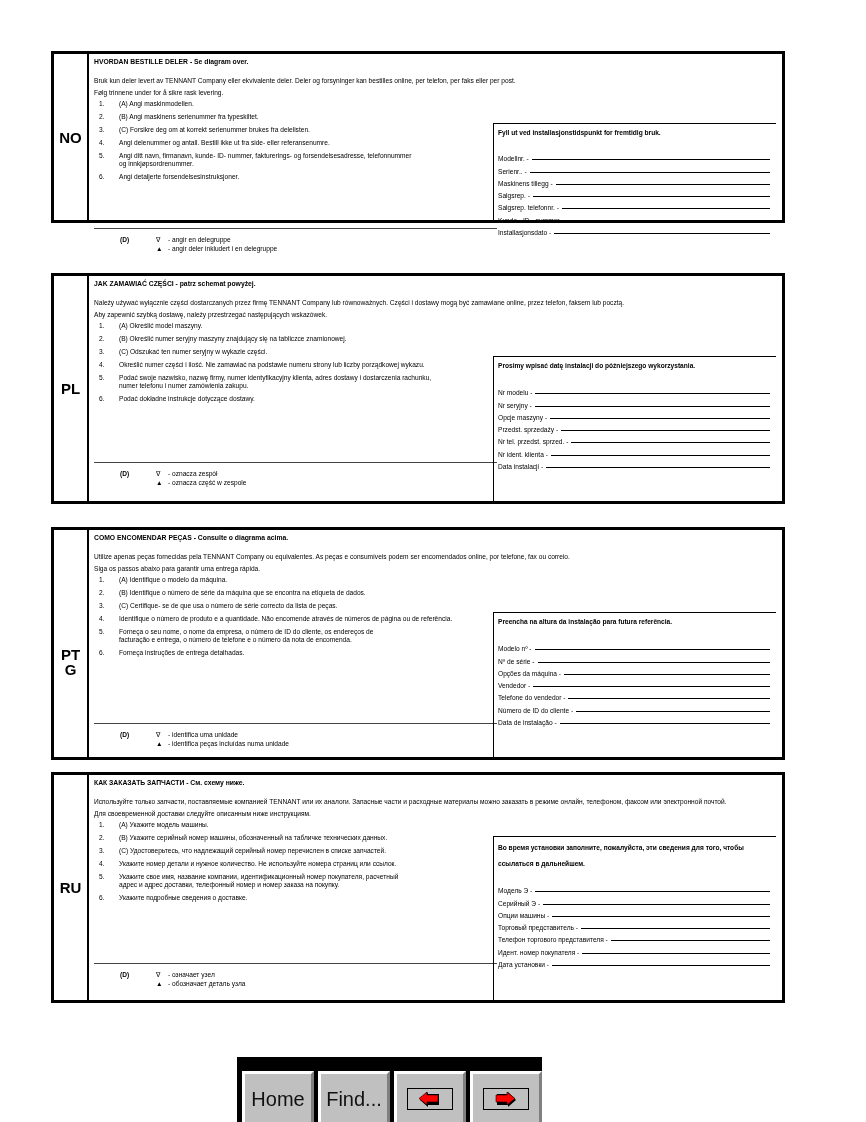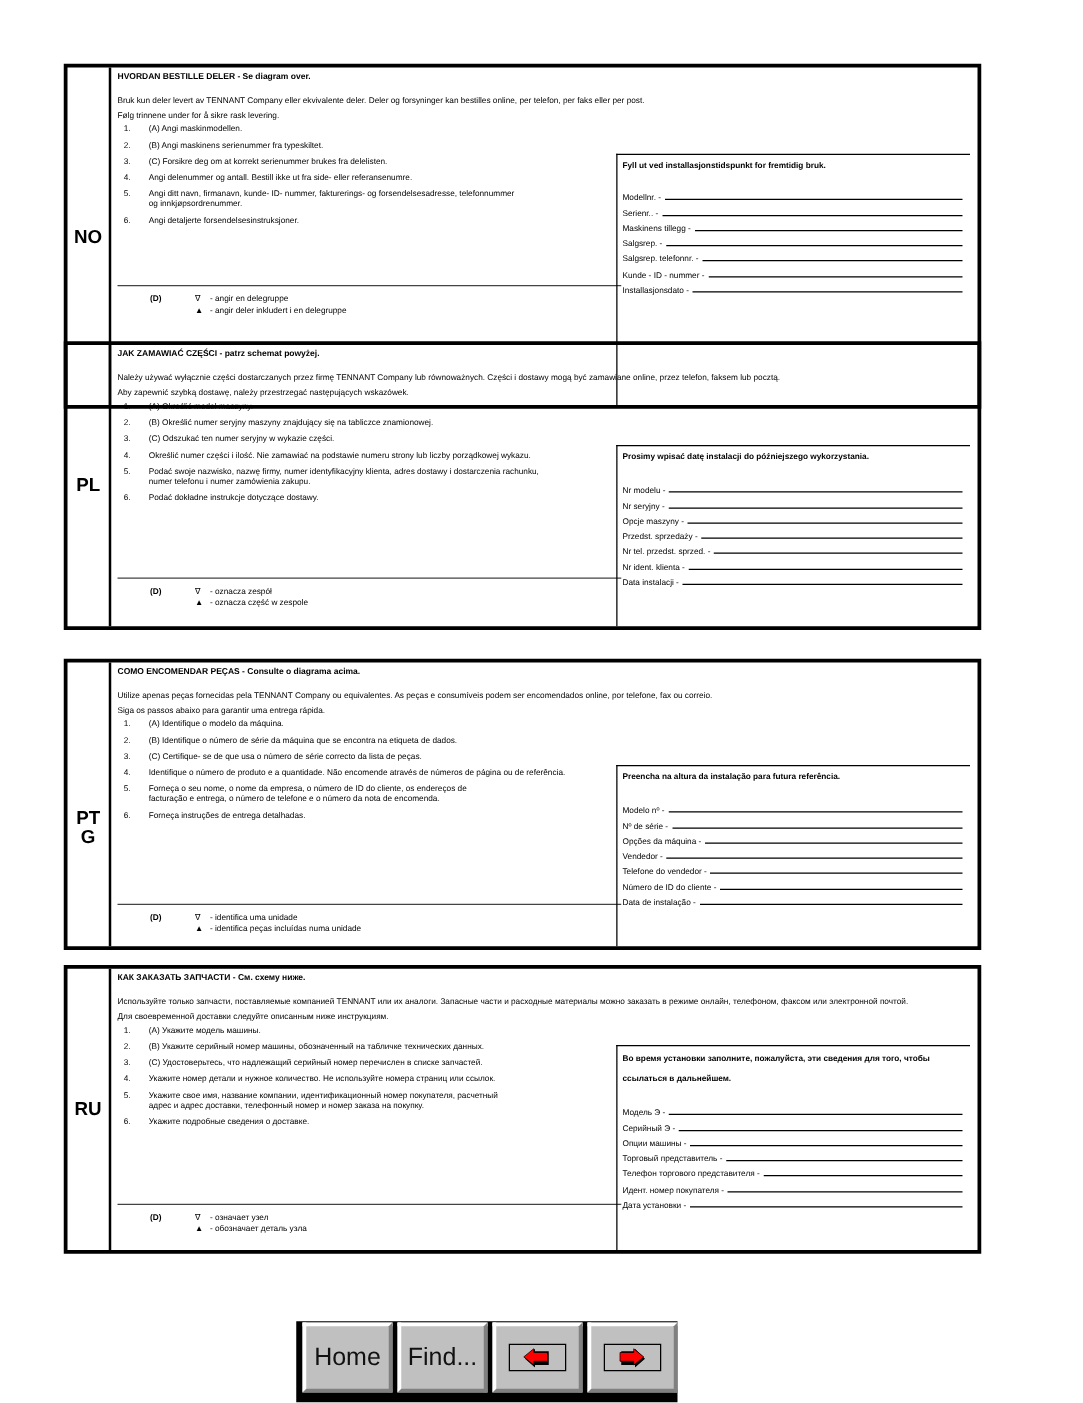--- a/index.html
+++ b/index.html
@@ -20,30 +20,30 @@
   .legend { position:absolute; left:26px; font-size:6.6px; line-height:9px; }
   .legend .d { position:absolute; left:0; top:0; font-weight:bold; }
   .legend .row { position:absolute; left:36px; white-space:nowrap; }
   .legend .sym { display:inline-block; width:12px; }
   .form { position:absolute; right:6px; width:283px; border:1px solid #000; border-right:none; border-bottom:none; box-sizing:border-box;
           padding:3px 0 0 4px; font-size:6.6px; }
   .form .ftitle { font-weight:bold; line-height:12px; }
   .form .field { display:flex; align-items:flex-end; height:12.3px; }
   .form .field .lbl { white-space:nowrap; padding-right:3px; }
   .form .field .line { flex:1; border-bottom:1px solid #000; margin-right:6px; margin-bottom:2px; }
-  .nav { position:absolute; left:237px; top:1057px; height:65px; background:#000; display:flex; padding:1px 0 0 5px; box-sizing:border-box; gap:4px; }
+  .nav { position:absolute; left:237px; top:1057px; height:65px; background:#000; display:flex; padding:14px 0 0 5px; box-sizing:border-box; gap:4px; }
   .nav .btn { width:72px; height:56px; background:#c0c0c0; box-sizing:border-box;
               border-top:3px solid #fff; border-left:3px solid #fff; border-right:3px solid #808080; border-bottom:3px solid #808080;
               display:flex; align-items:center; justify-content:center; font-size:20px; color:#111; cursor:pointer; }
   .nav .btn .arrowbox { width:44px; height:20px; border:1px solid #000; display:flex; align-items:center; justify-content:center; }
 </style>
 </head>
 <body>
 
-<div class="section" style="top:51px;height:276px;">
+<div class="section" style="top:51px;height:172px;">
   <div class="lang">NO</div>
   <div class="content">
     <div class="heading">HVORDAN BESTILLE DELER -  Se diagram over.</div>
     <div class="intro">Bruk kun deler levert av TENNANT Company eller ekvivalente deler. Deler og forsyninger kan bestilles online, per telefon, per faks eller per post.</div>
     <div class="intro2">Følg trinnene under for å sikre rask levering.</div>
     <ol class="steps">
       <li>
           <span class="num">1.</span>
           <span class="txt">(A) Angi maskinmodellen.</span>
         </li>

